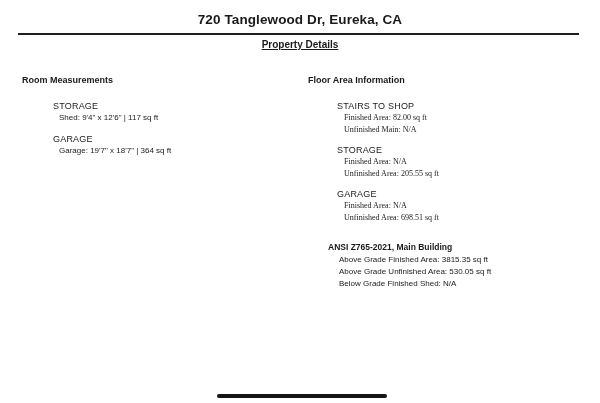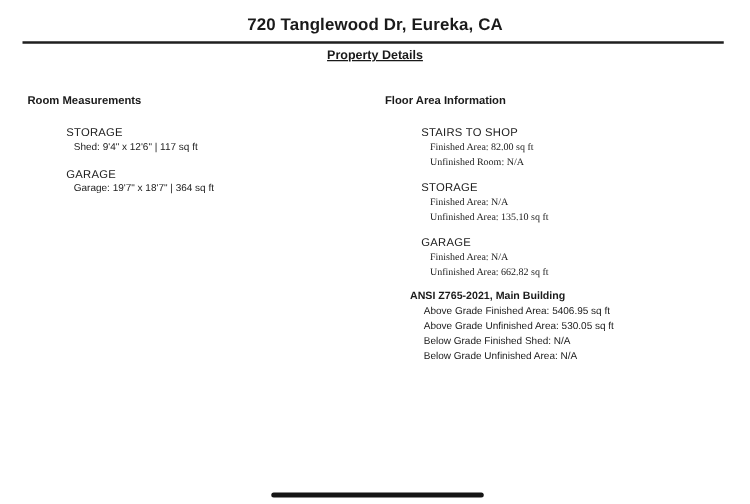--- a/index.html
+++ b/index.html
@@ -69,21 +69,21 @@
     line-height: 12px;
     letter-spacing: 0.2px;
   }
   .section-line {
     font-size: 8px;
     line-height: 12px;
     padding-left: 6px;
   }
   .col-right .section-line { padding-left: 7px; font-family: Liberation Serif, serif; }
   .summary {
-    margin-top: 6px;
+    margin-top: 17px;
     padding-left: 20px;
   }
   .summary-heading {
     font-size: 8.5px;
     font-weight: bold;
     line-height: 13px;
   }
   .summary-line {
     font-size: 8px;
     line-height: 12px;
@@ -121,39 +121,38 @@
       <div class="section-line">Garage: 19'7" x 18'7" | 364 sq ft</div>
     </div>
   </div>
 
   <div class="col col-right">
     <div class="col-heading">Floor Area Information</div>
 
     <div class="section first">
       <div class="section-name">STAIRS TO SHOP</div>
       <div class="section-line">Finished Area: 82.00 sq ft</div>
-      <div class="section-line">Unfinished Room: N/A</div>
+      <div class="section-line">Unfinished Main: N/A</div>
     </div>
 
     <div class="section">
       <div class="section-name">STORAGE</div>
       <div class="section-line">Finished Area: N/A</div>
-      <div class="section-line">Unfinished Area: 135.10 sq ft</div>
+      <div class="section-line">Unfinished Area: 205.55 sq ft</div>
     </div>
 
     <div class="section">
       <div class="section-name">GARAGE</div>
       <div class="section-line">Finished Area: N/A</div>
-      <div class="section-line">Unfinished Area: 662.82 sq ft</div>
+      <div class="section-line">Unfinished Area: 698.51 sq ft</div>
     </div>
 
     <div class="summary">
       <div class="summary-heading">ANSI Z765-2021, Main Building</div>
-      <div class="summary-line">Above Grade Finished Area: 5406.95 sq ft</div>
+      <div class="summary-line">Above Grade Finished Area: 3815.35 sq ft</div>
       <div class="summary-line">Above Grade Unfinished Area: 530.05 sq ft</div>
       <div class="summary-line">Below Grade Finished Shed: N/A</div>
-      <div class="summary-line">Below Grade Unfinished Area: N/A</div>
     </div>
   </div>
 
   <div class="home-indicator"></div>
 
 </div>
 
 </body></html>

